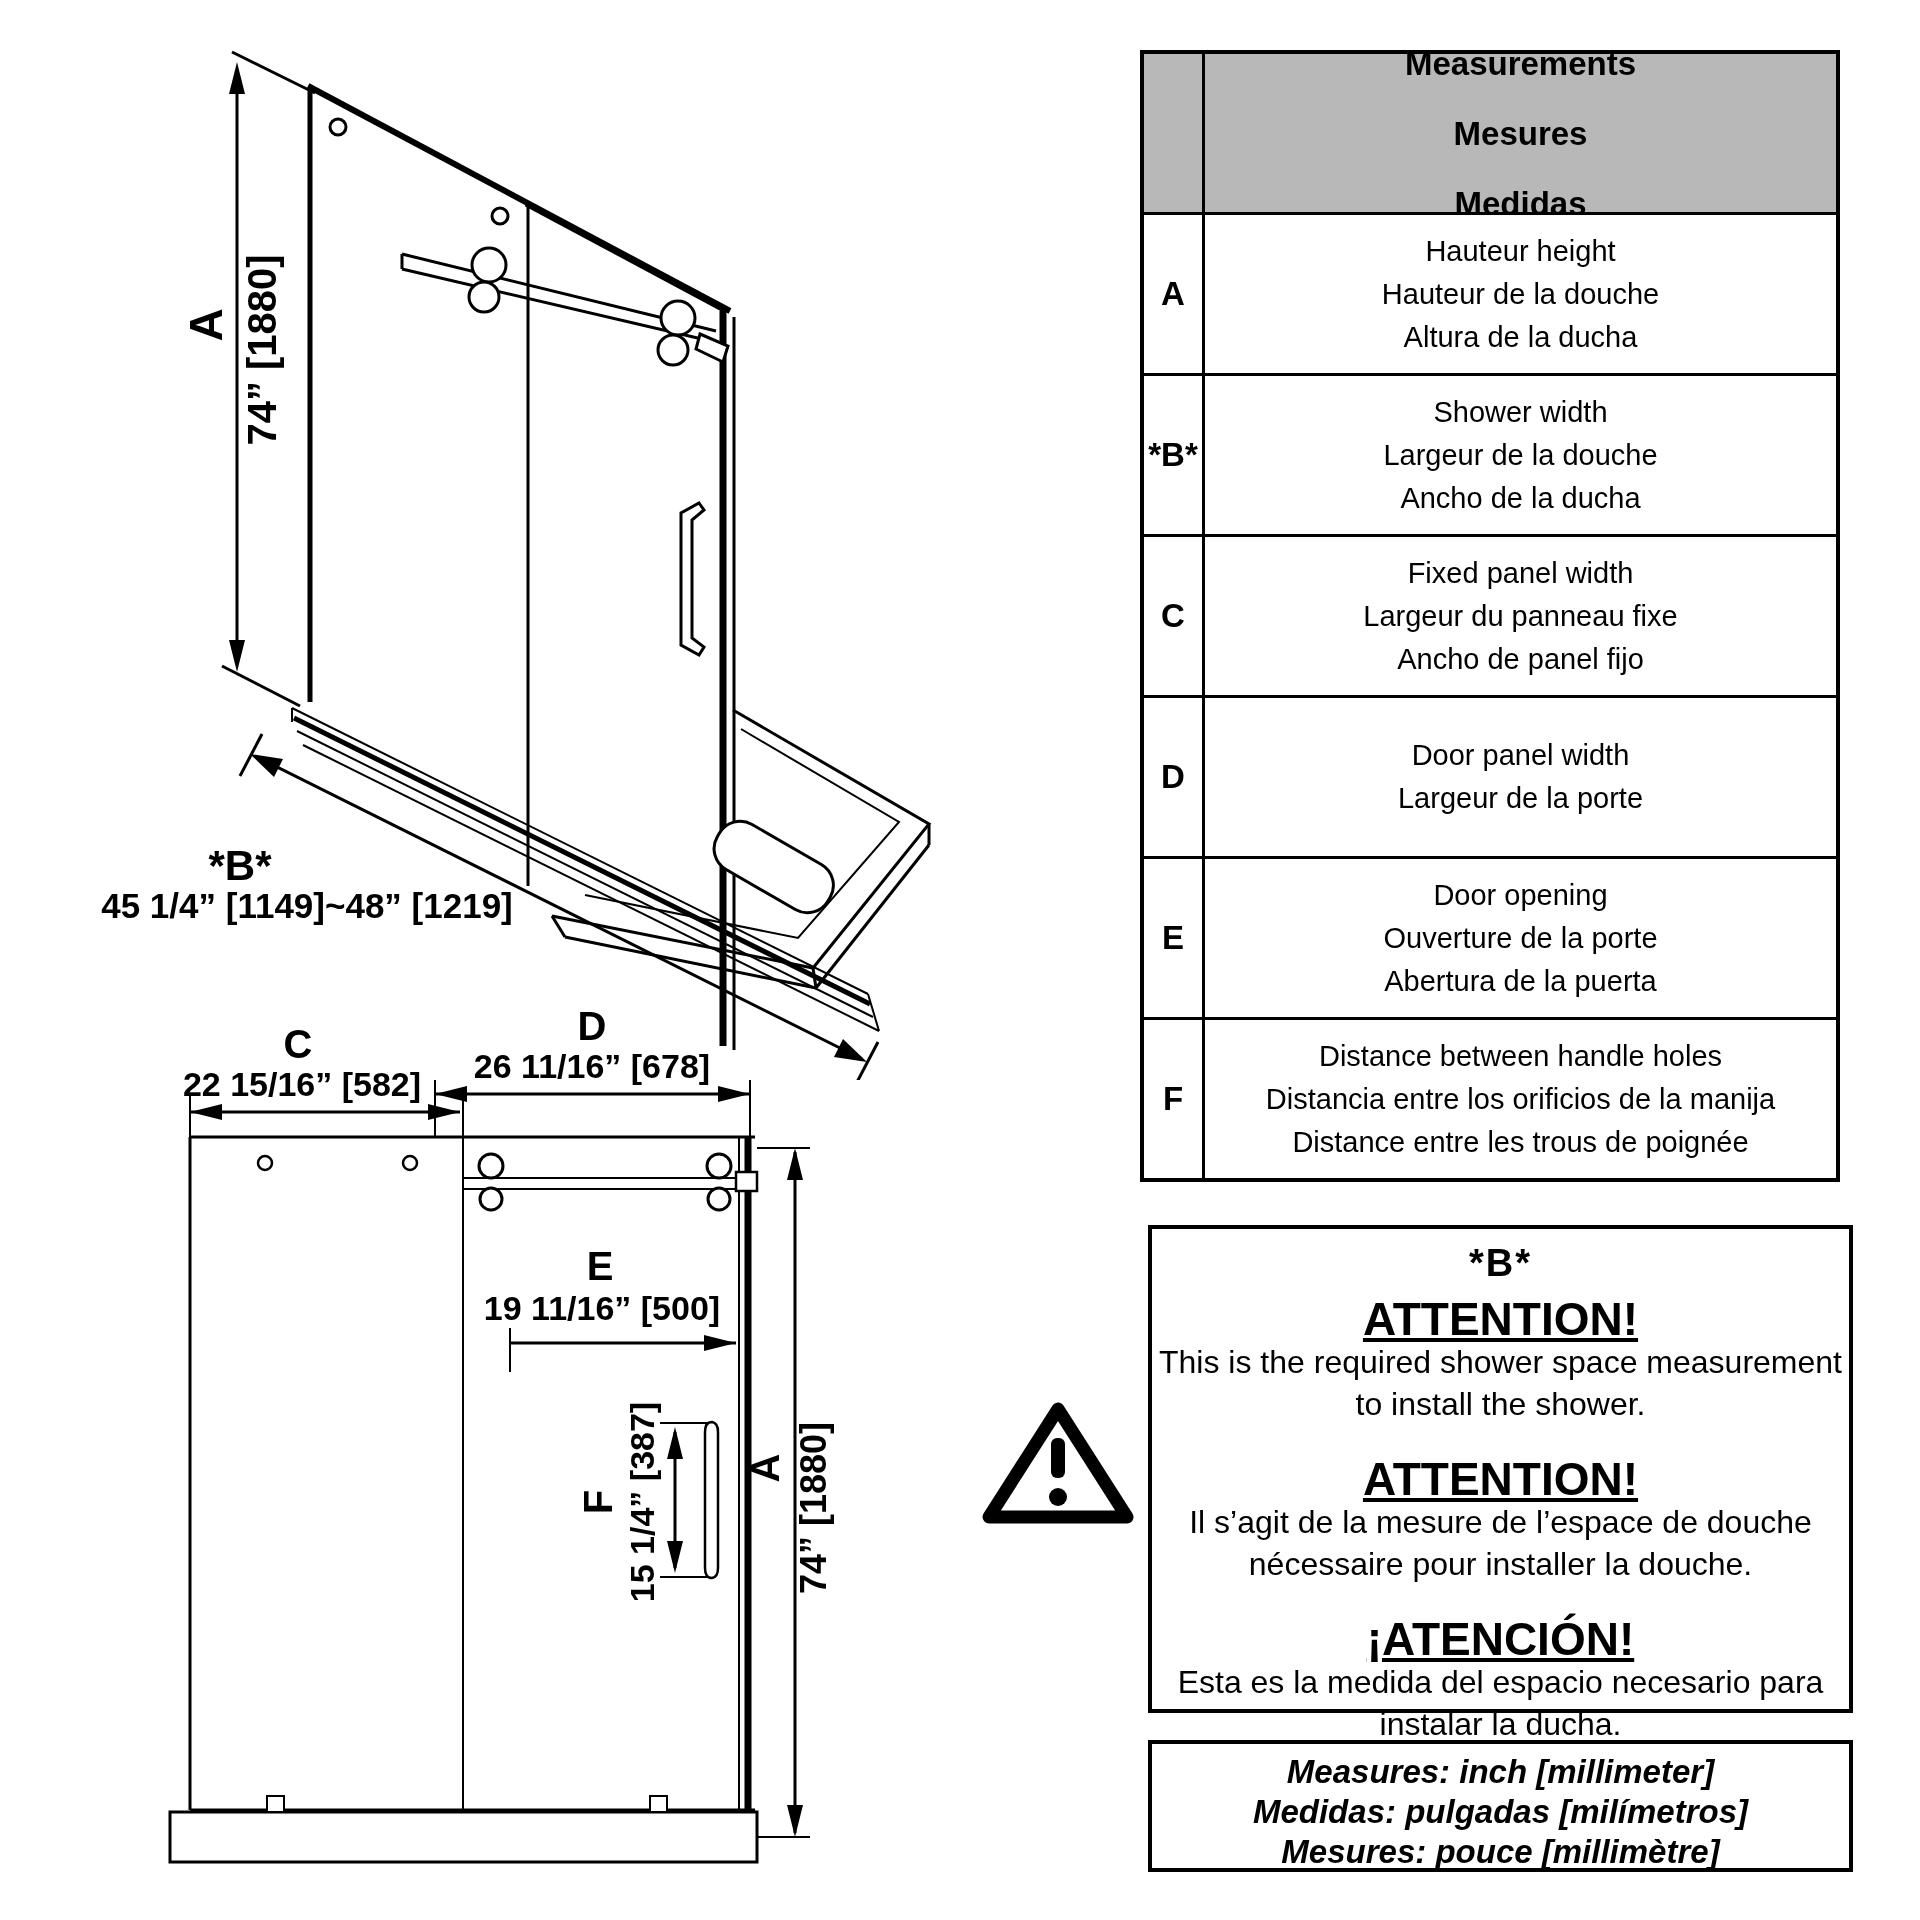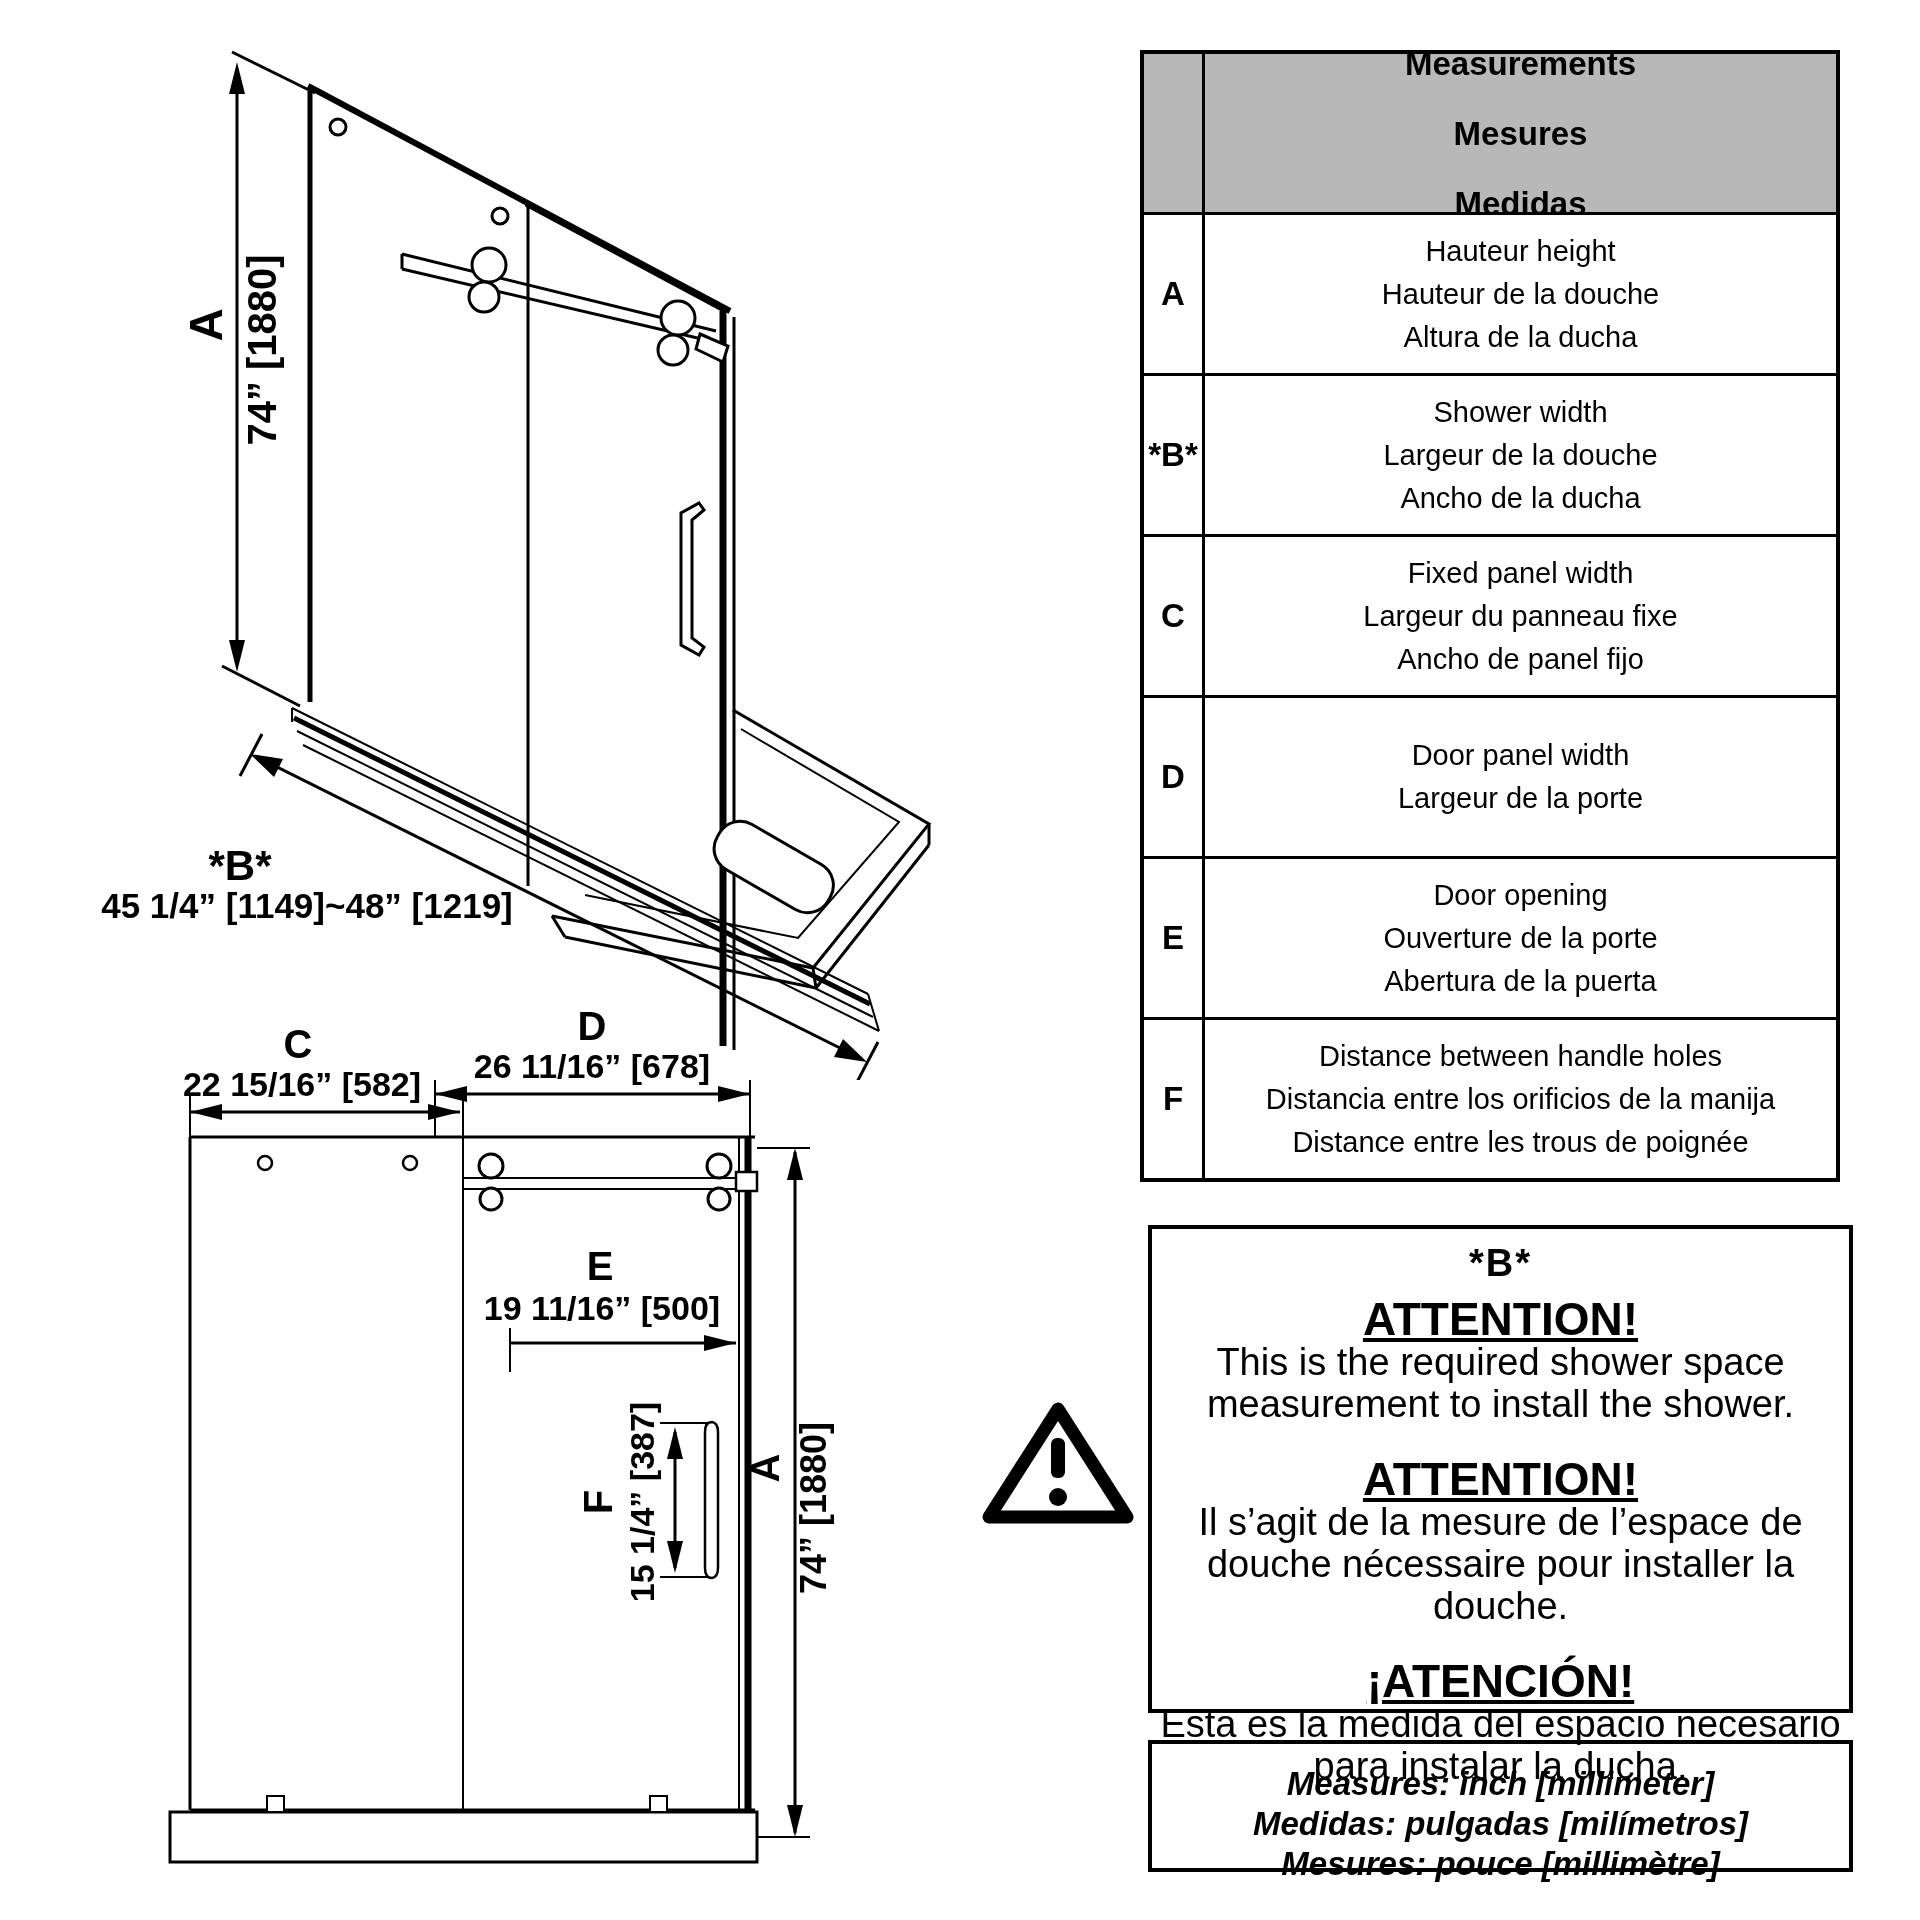--- a/index.html
+++ b/index.html
@@ -16,25 +16,25 @@
   .tkey{width:58px;border-right:3px solid #000;display:flex;align-items:center;justify-content:center;
         font-weight:bold;font-size:33px;flex:none;}
   .tval{flex:1;display:flex;flex-direction:column;align-items:center;justify-content:center;
         font-size:29px;line-height:43px;text-align:center;}
   .thead .tval{font-weight:bold;font-size:33px;line-height:47px;gap:23px;}
   
   .attn{position:absolute;left:1148px;top:1225px;width:705px;height:488px;border:4px solid #000;
         box-sizing:border-box;text-align:center;padding-top:12px;}
   .attn .blabel{font-size:38px;font-weight:bold;line-height:44px;letter-spacing:2px;}
   .attn .atitle{font-size:46px;font-weight:bold;line-height:44px;text-decoration:underline;margin-top:12px;}
-  .attn .abody{font-size:38px;line-height:42px;margin:0 0;}
+  .attn .abody{font-size:32px;line-height:42px;margin:0 0;}
   .attn .gap{height:20px;}
   
   .mnote{position:absolute;left:1148px;top:1740px;width:705px;height:132px;border:4px solid #000;
-         box-sizing:border-box;text-align:center;padding-top:20px;}
+         box-sizing:border-box;text-align:center;padding-top:8px;}
   .mnote div{font-size:33px;line-height:40px;font-weight:bold;font-style:italic;}
   
   .drw{position:absolute;}
 </style>
 </head>
 <body>
 
 <div class="canvas">
 
   <svg class="drw" style="left:80px;top:20px" width="900" height="1060" viewBox="80 20 900 1060" fill="none" stroke="#000">

